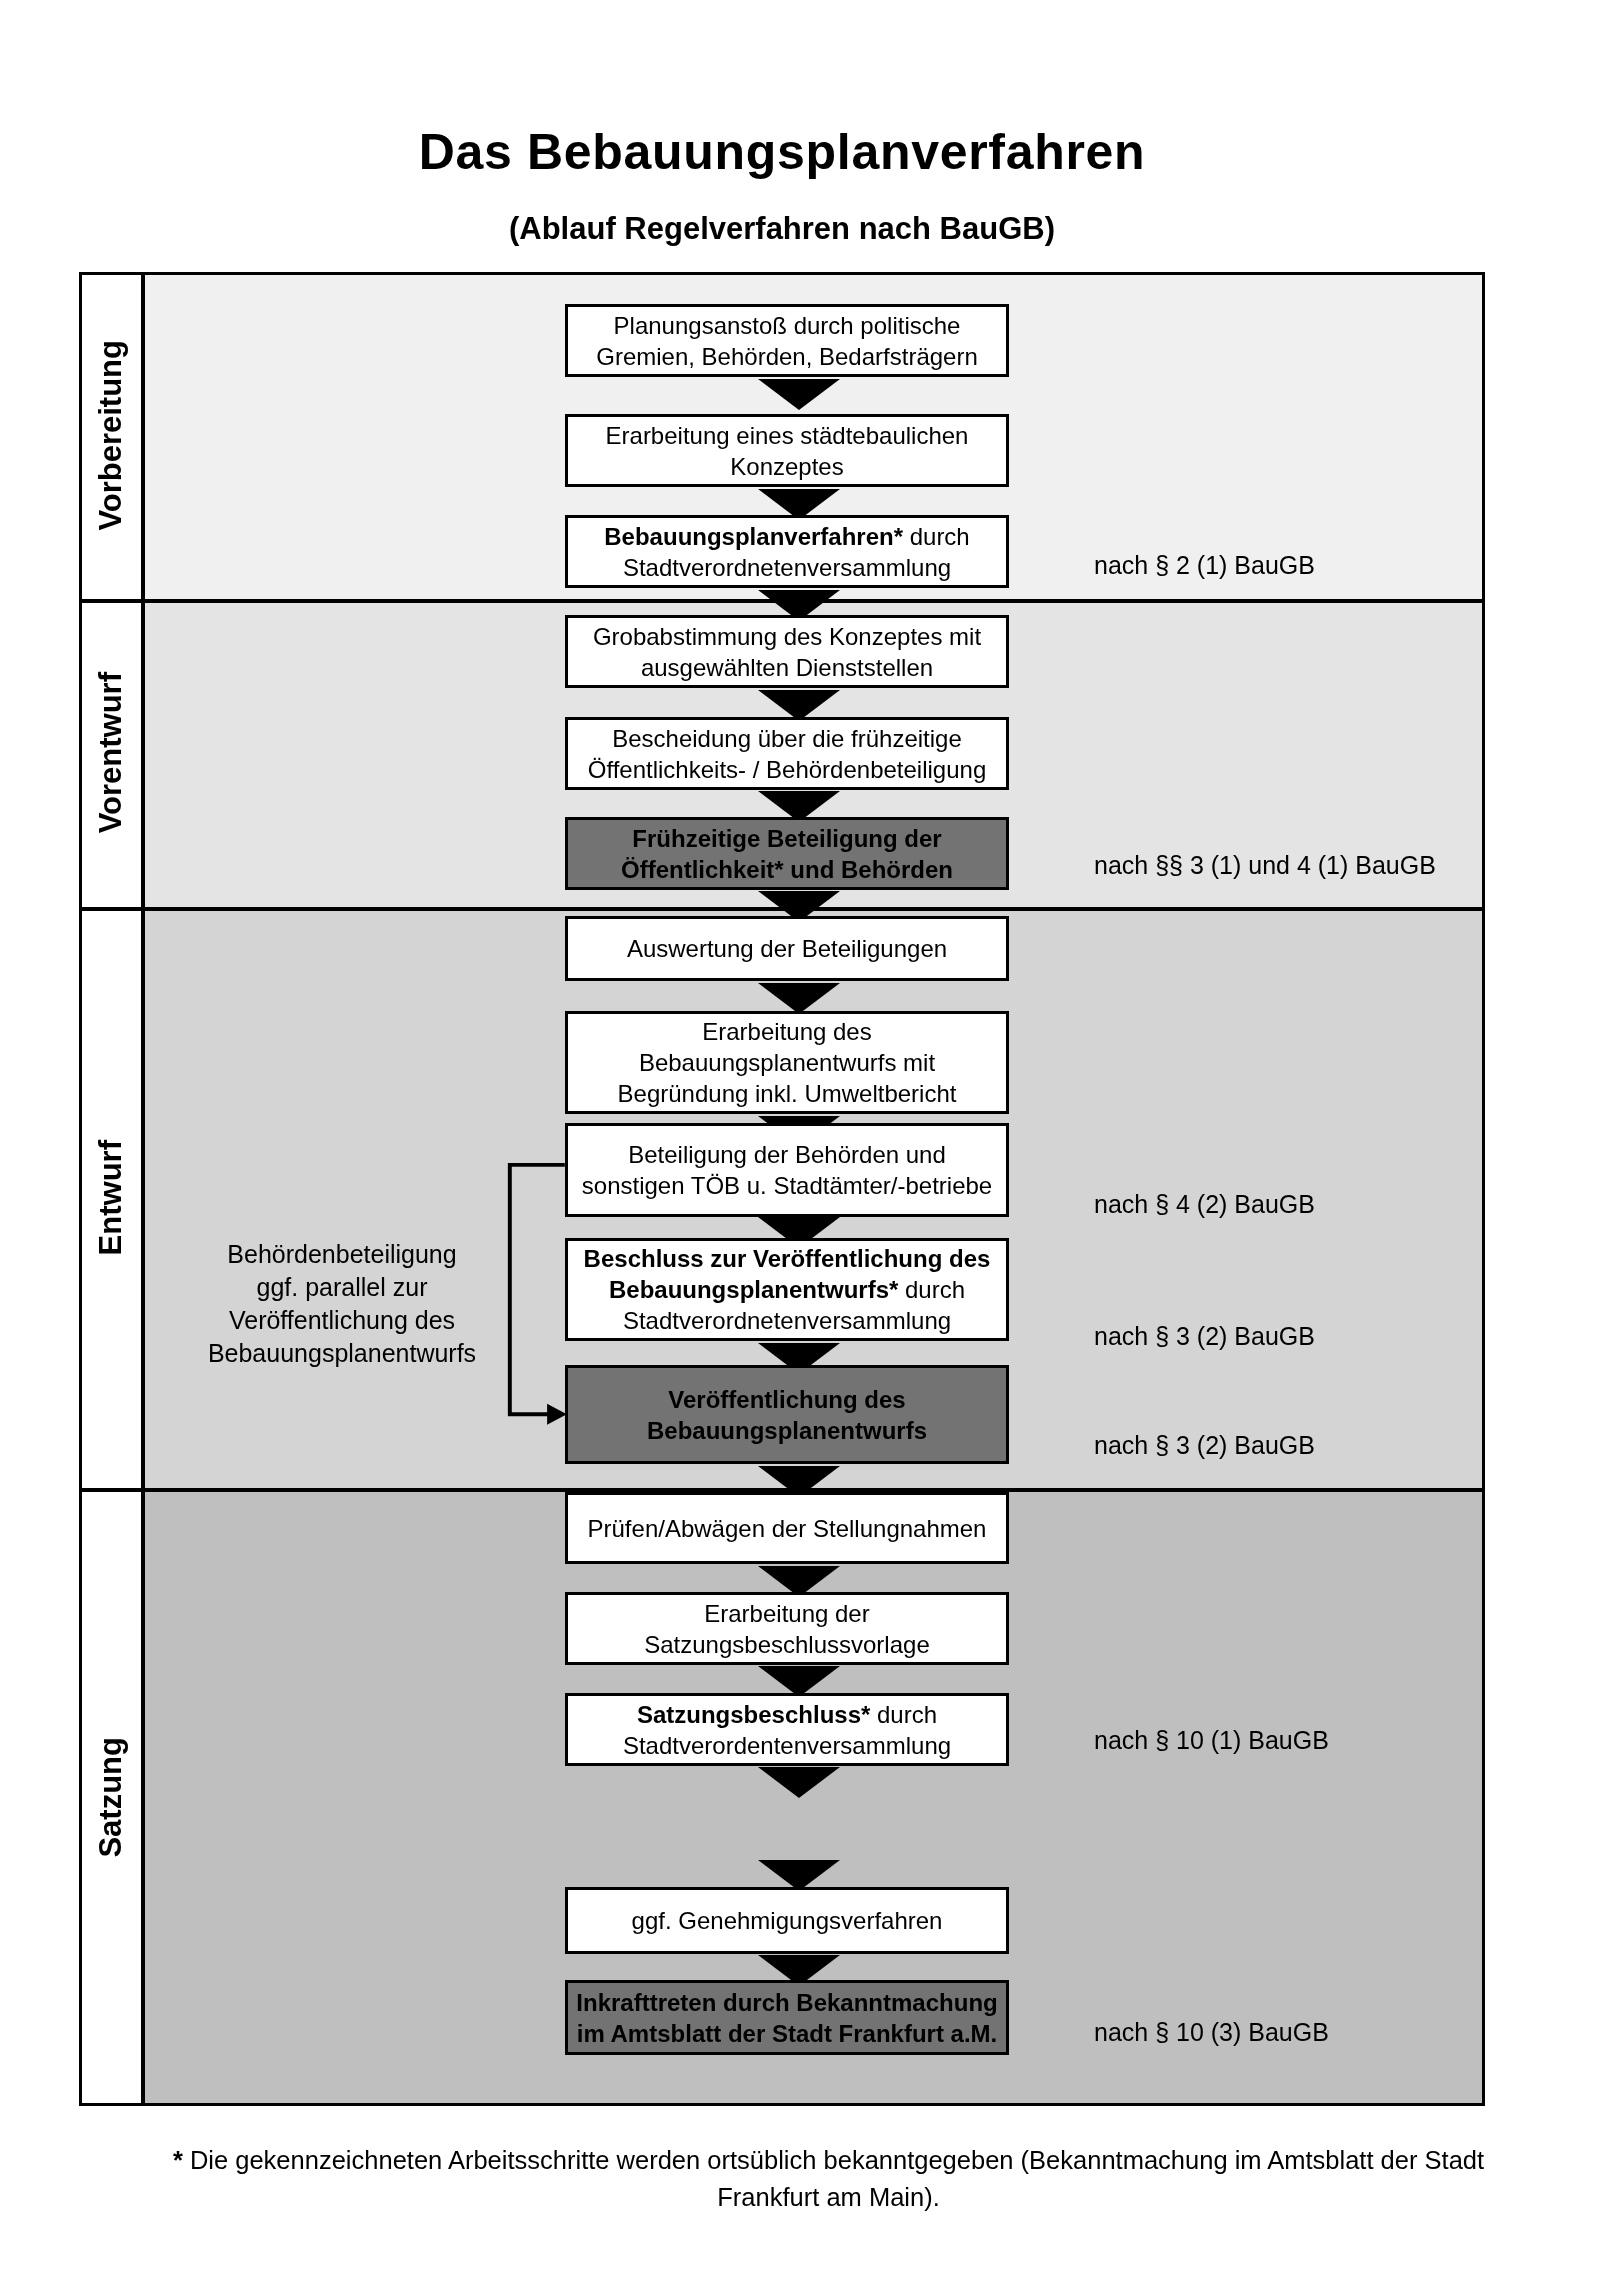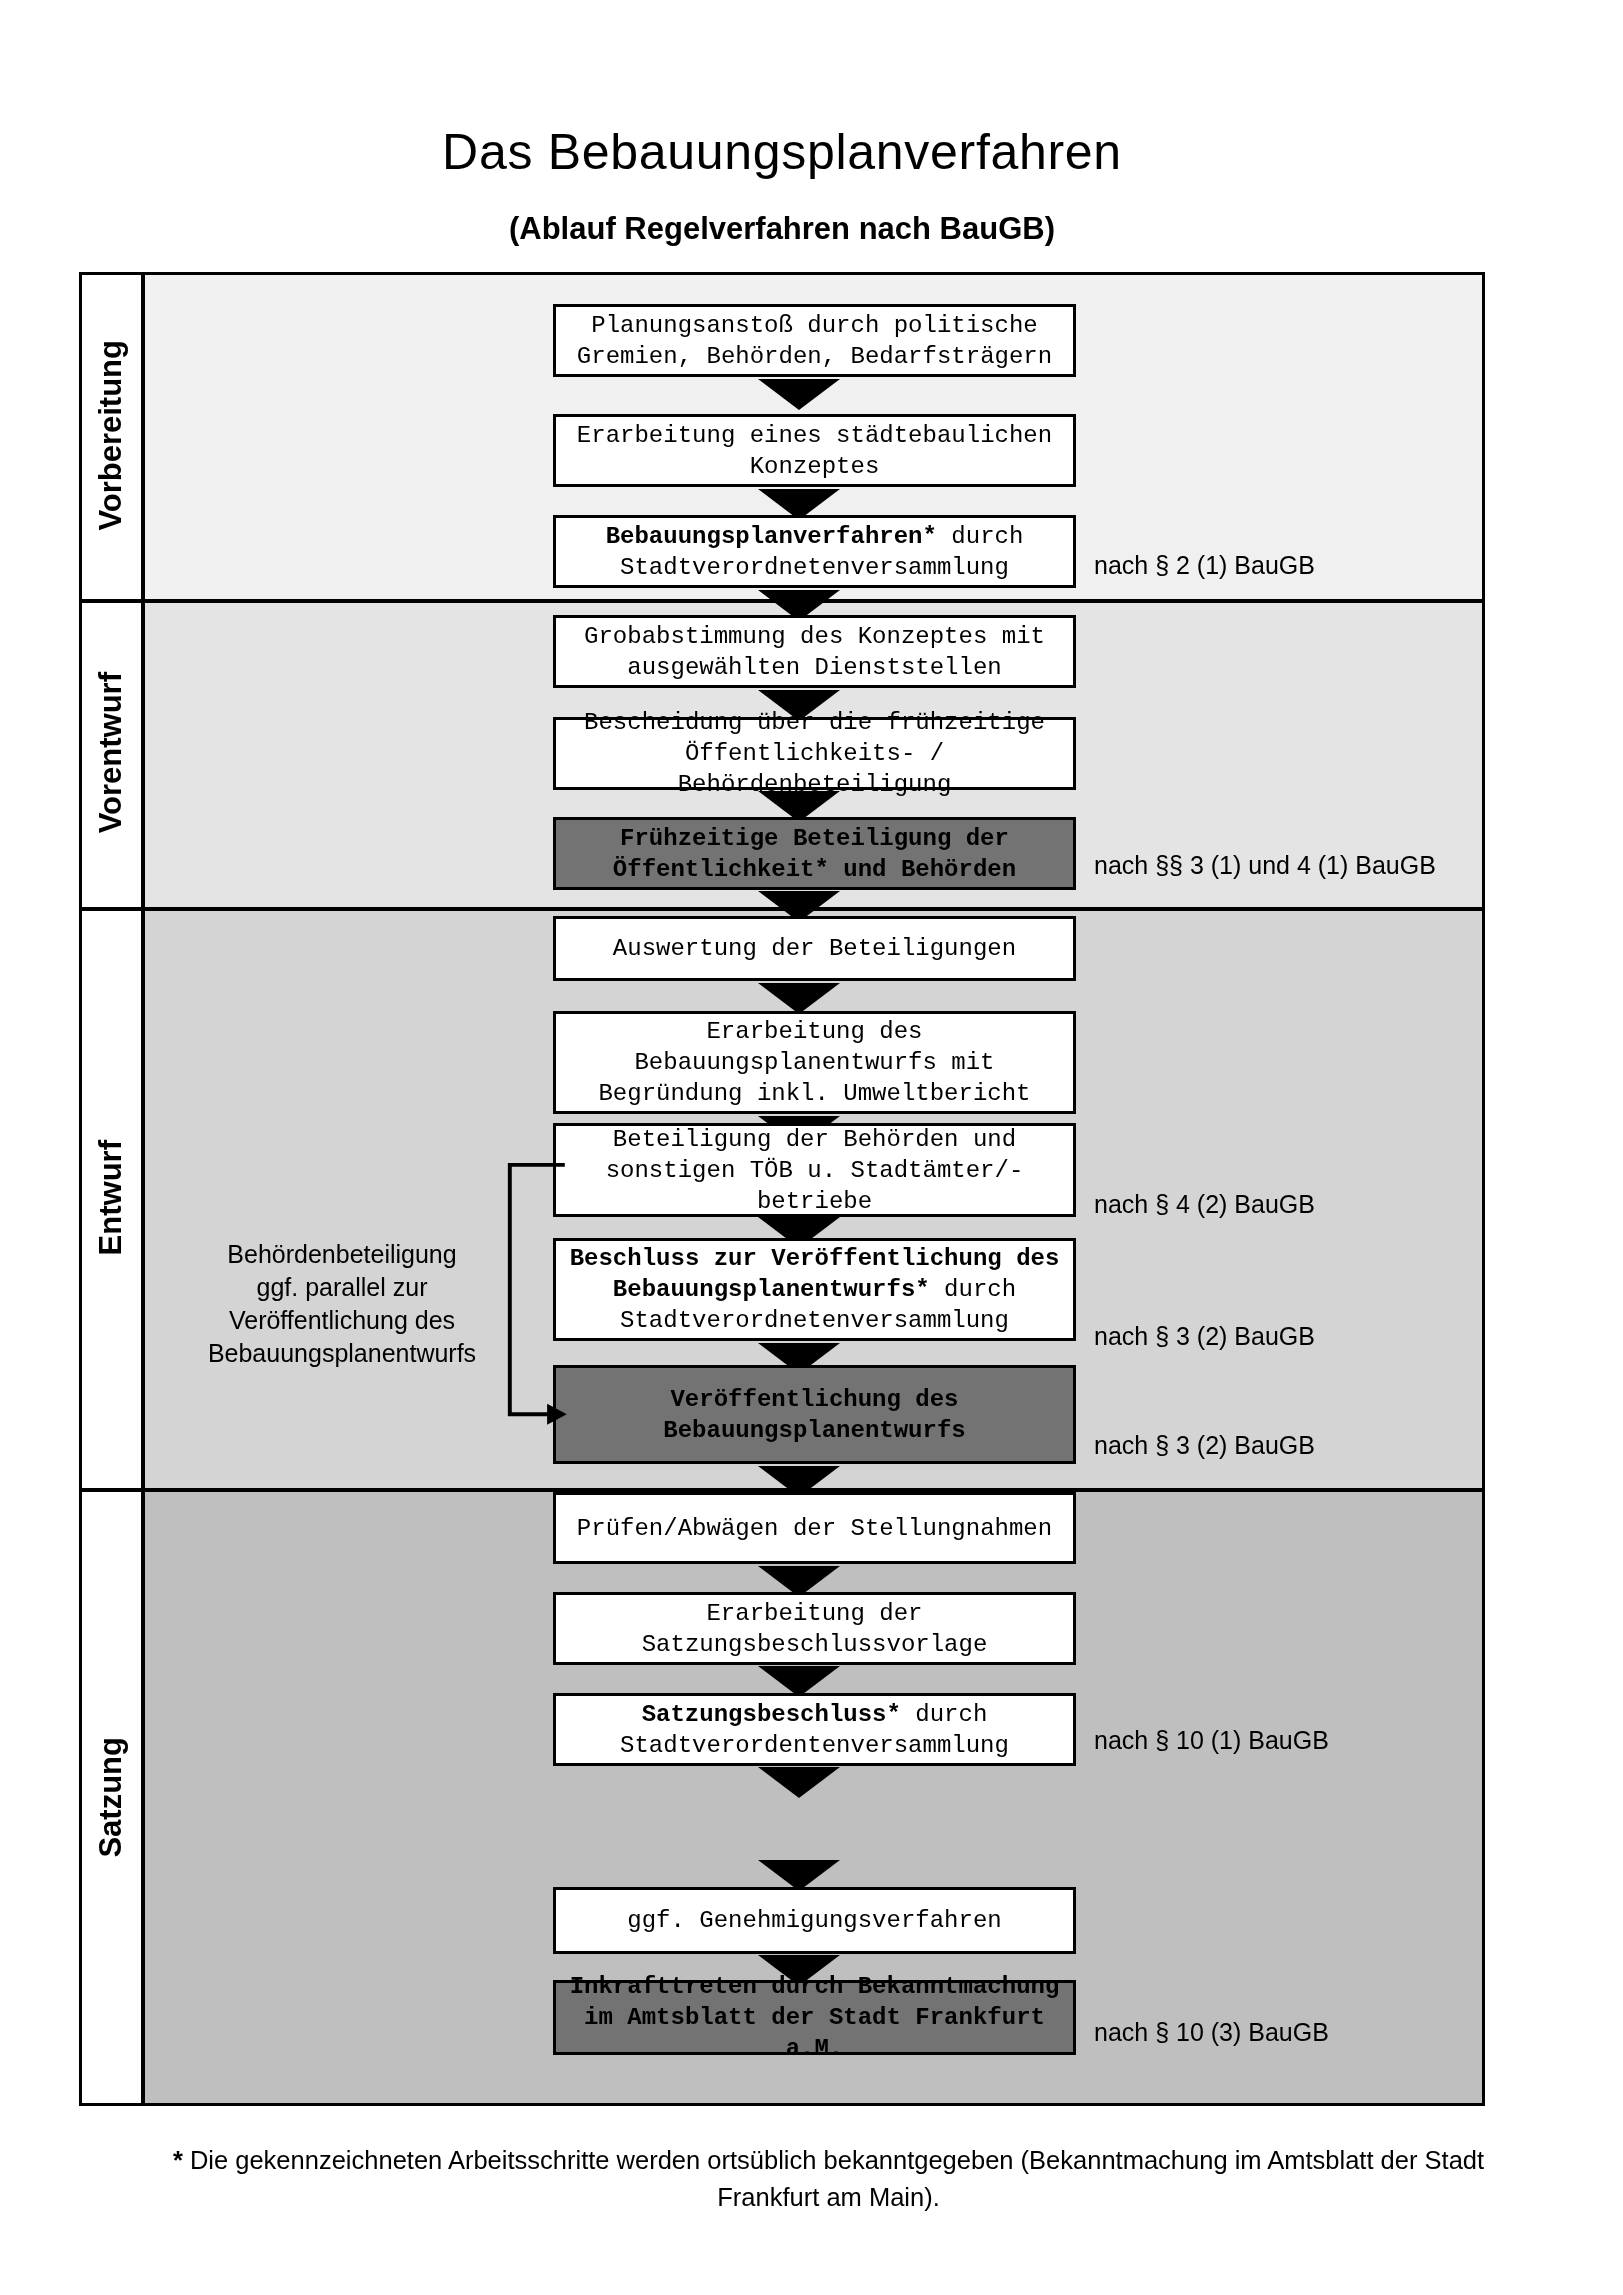--- a/index.html
+++ b/index.html
@@ -8,21 +8,21 @@
     background: #ffffff;
     font-family: "Liberation Sans", sans-serif;
     color: #000;
     position: relative;
     overflow: hidden;
   }
   #page { position: absolute; left: 0; top: 0; width: 1623px; height: 2295px; }
 
   .title {
     position: absolute; left: 79px; top: 123px; width: 1406px;
-    text-align: center; font-size: 50px; font-weight: normal; letter-spacing: 0.7px;
+    text-align: center; font-size: 50px; font-weight: bold; letter-spacing: 0.7px;
   }
   .subtitle {
     position: absolute; left: 79px; top: 211px; width: 1406px;
     text-align: center; font-size: 31px; font-weight: bold;
   }
 
   
   .band { position: absolute; left: 145px; width: 1339px; }
   .band.b1 { top: 272px; height: 327px; background: #f0f0f0; }
   .band.b2 { top: 599px; height: 308px; background: #e4e4e4; }
@@ -46,25 +46,25 @@
     position: absolute; left: 79px; width: 63px;
     display: flex; align-items: center; justify-content: center;
   }
   .plabel {
     writing-mode: vertical-rl; transform: rotate(180deg);
     font-size: 31px; font-weight: bold; white-space: nowrap;
   }
 
   
   .pbox {
-    position: absolute; left: 553px; width: 523px;
+    position: absolute; left: 565px; width: 444px;
     background: #ffffff; border: 3.9px solid #000; box-sizing: border-box;
     display: flex; align-items: center; justify-content: center;
     text-align: center; font-size: 24px; line-height: 31px;
-    white-space: pre-line; padding: 1.3px 5.2px; font-family: Liberation Mono, monospace;
+    white-space: pre-line; padding: 1.3px 5.2px;
   }
   .pbox.blue { background: #737373; font-weight: bold; align-items: center; }
   .pbox .bd { font-weight: bold; }
 
   .flow-arrow {
     position: absolute; left: 758px; width: 0; height: 0;
     border-left: 41px solid transparent;
     border-right: 41px solid transparent;
     border-top: 31px solid #000;
   }

